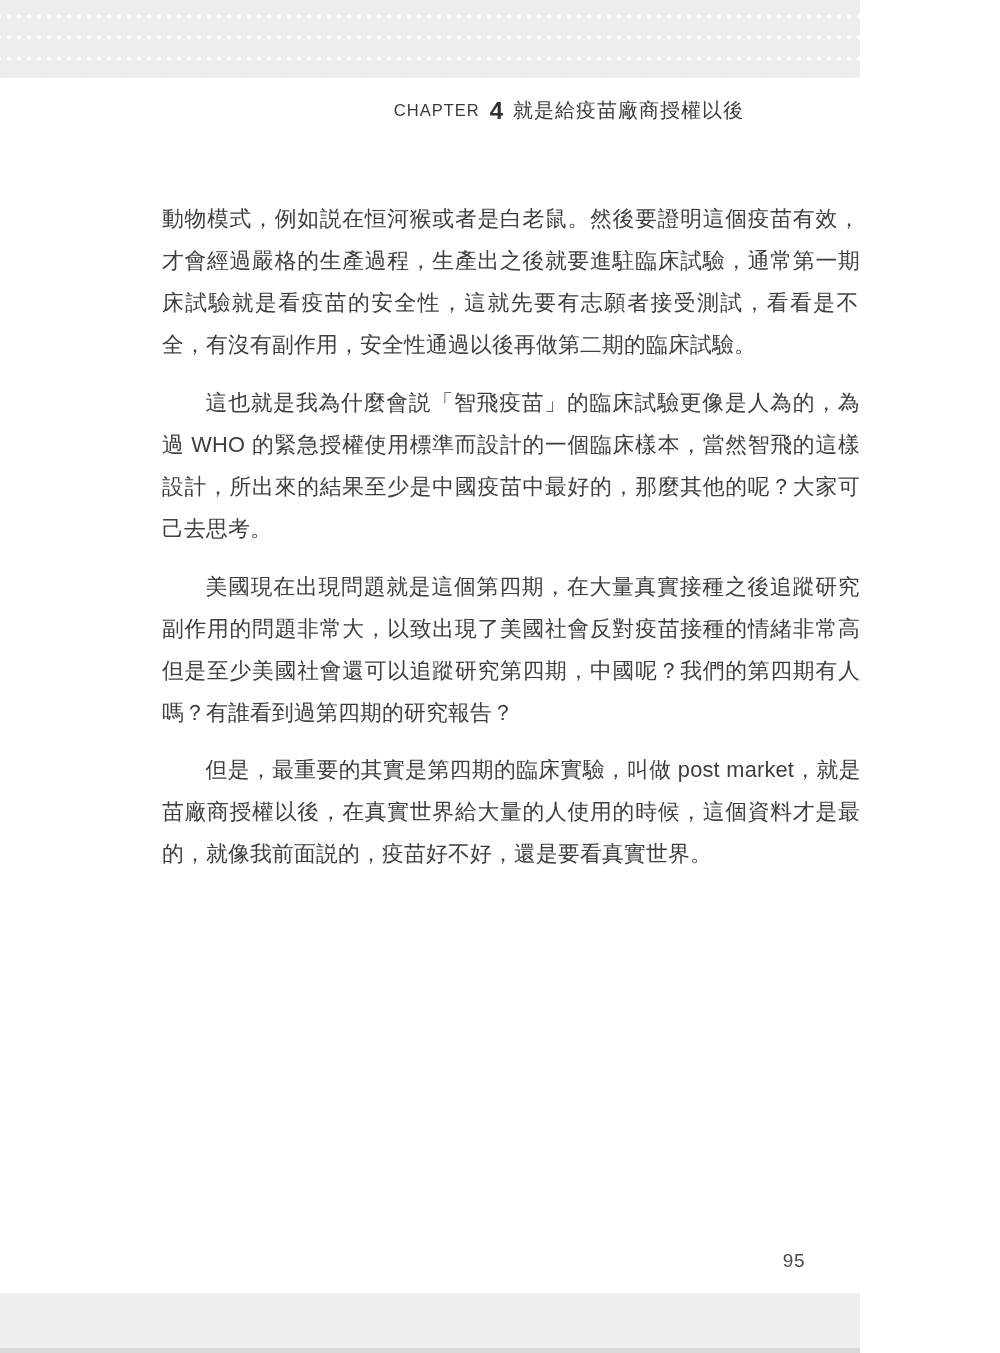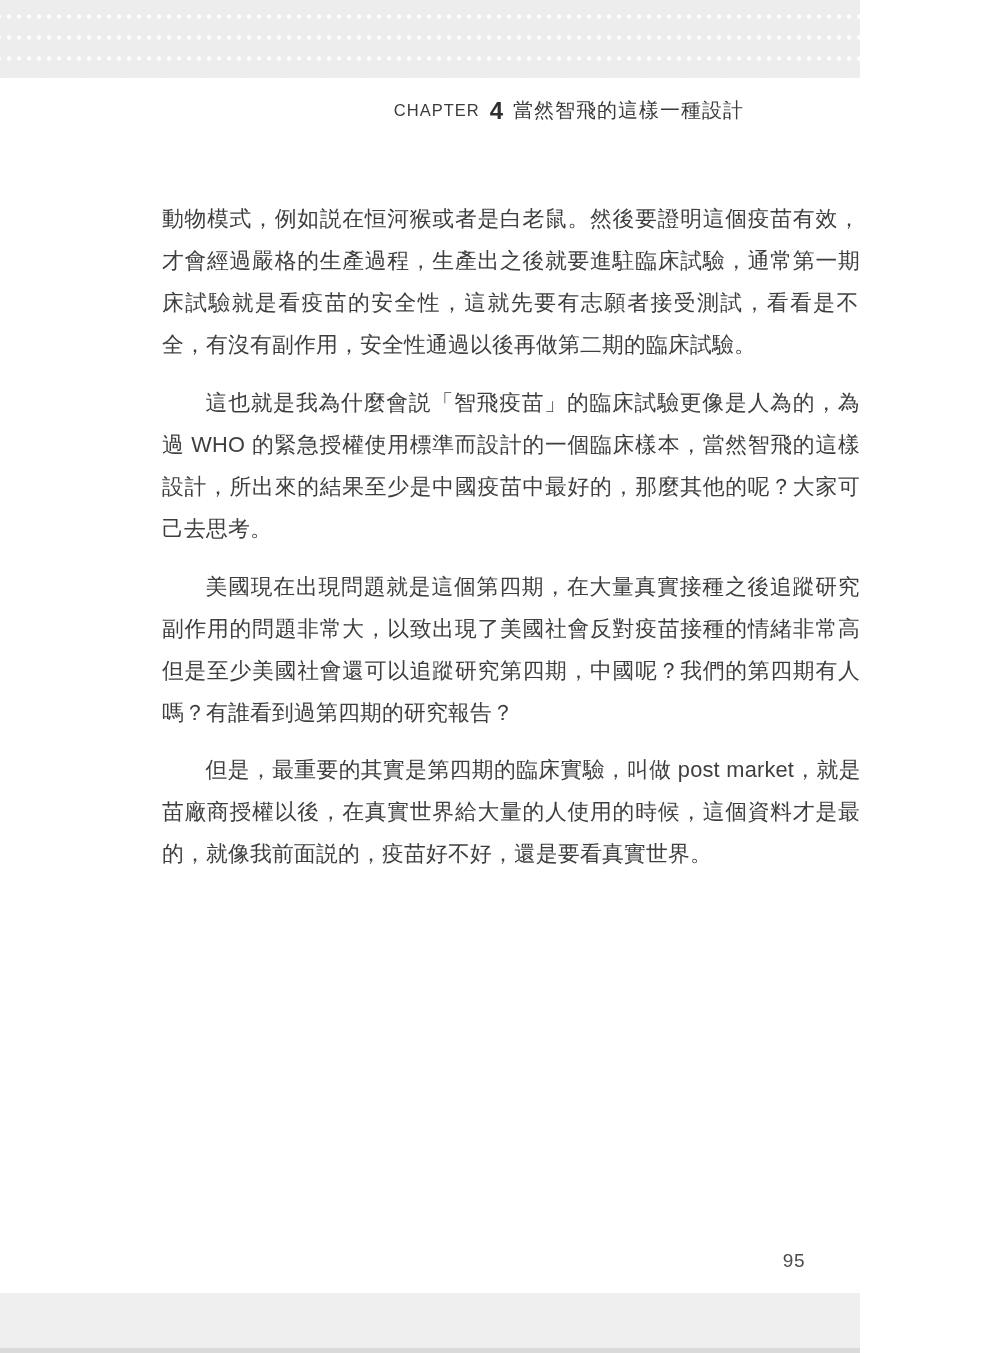--- a/index.html
+++ b/index.html
@@ -99,21 +99,21 @@
 </head>
 <body>
 
 <div class="page">
 
   <div class="deco-bar top"></div>
 
   <div class="chapter-header">
     <span class="ch-label">CHAPTER</span>
     <span class="ch-num">4</span>
-    <span class="ch-title">當然智飛的這樣一種設計</span>
+    <span class="ch-title">就是給疫苗廠商授權以後</span>
   </div>
 
   <div class="content">
     <p class="no-indent">動物模式，例如説在恒河猴或者是白老鼠。然後要證明這個疫苗有效，之後才會經過嚴格的生產過程，生產出之後就要進駐臨床試驗，通常第一期的臨床試驗就是看疫苗的安全性，這就先要有志願者接受測試，看看是不是安全，有沒有副作用，安全性通過以後再做第二期的臨床試驗。</p>
     <p>這也就是我為什麼會説「智飛疫苗」的臨床試驗更像是人為的，為了通過 WHO 的緊急授權使用標準而設計的一個臨床樣本，當然智飛的這樣一種設計，所出來的結果至少是中國疫苗中最好的，那麼其他的呢？大家可以自己去思考。</p>
     <p>美國現在出現問題就是這個第四期，在大量真實接種之後追蹤研究發現副作用的問題非常大，以致出現了美國社會反對疫苗接種的情緒非常高漲。但是至少美國社會還可以追蹤研究第四期，中國呢？我們的第四期有人敢做嗎？有誰看到過第四期的研究報告？</p>
     <p>但是，最重要的其實是第四期的臨床實驗，叫做 post market，就是給疫苗廠商授權以後，在真實世界給大量的人使用的時候，這個資料才是最重要的，就像我前面説的，疫苗好不好，還是要看真實世界。</p>
   </div>
 
   <div class="page-number">95</div>

